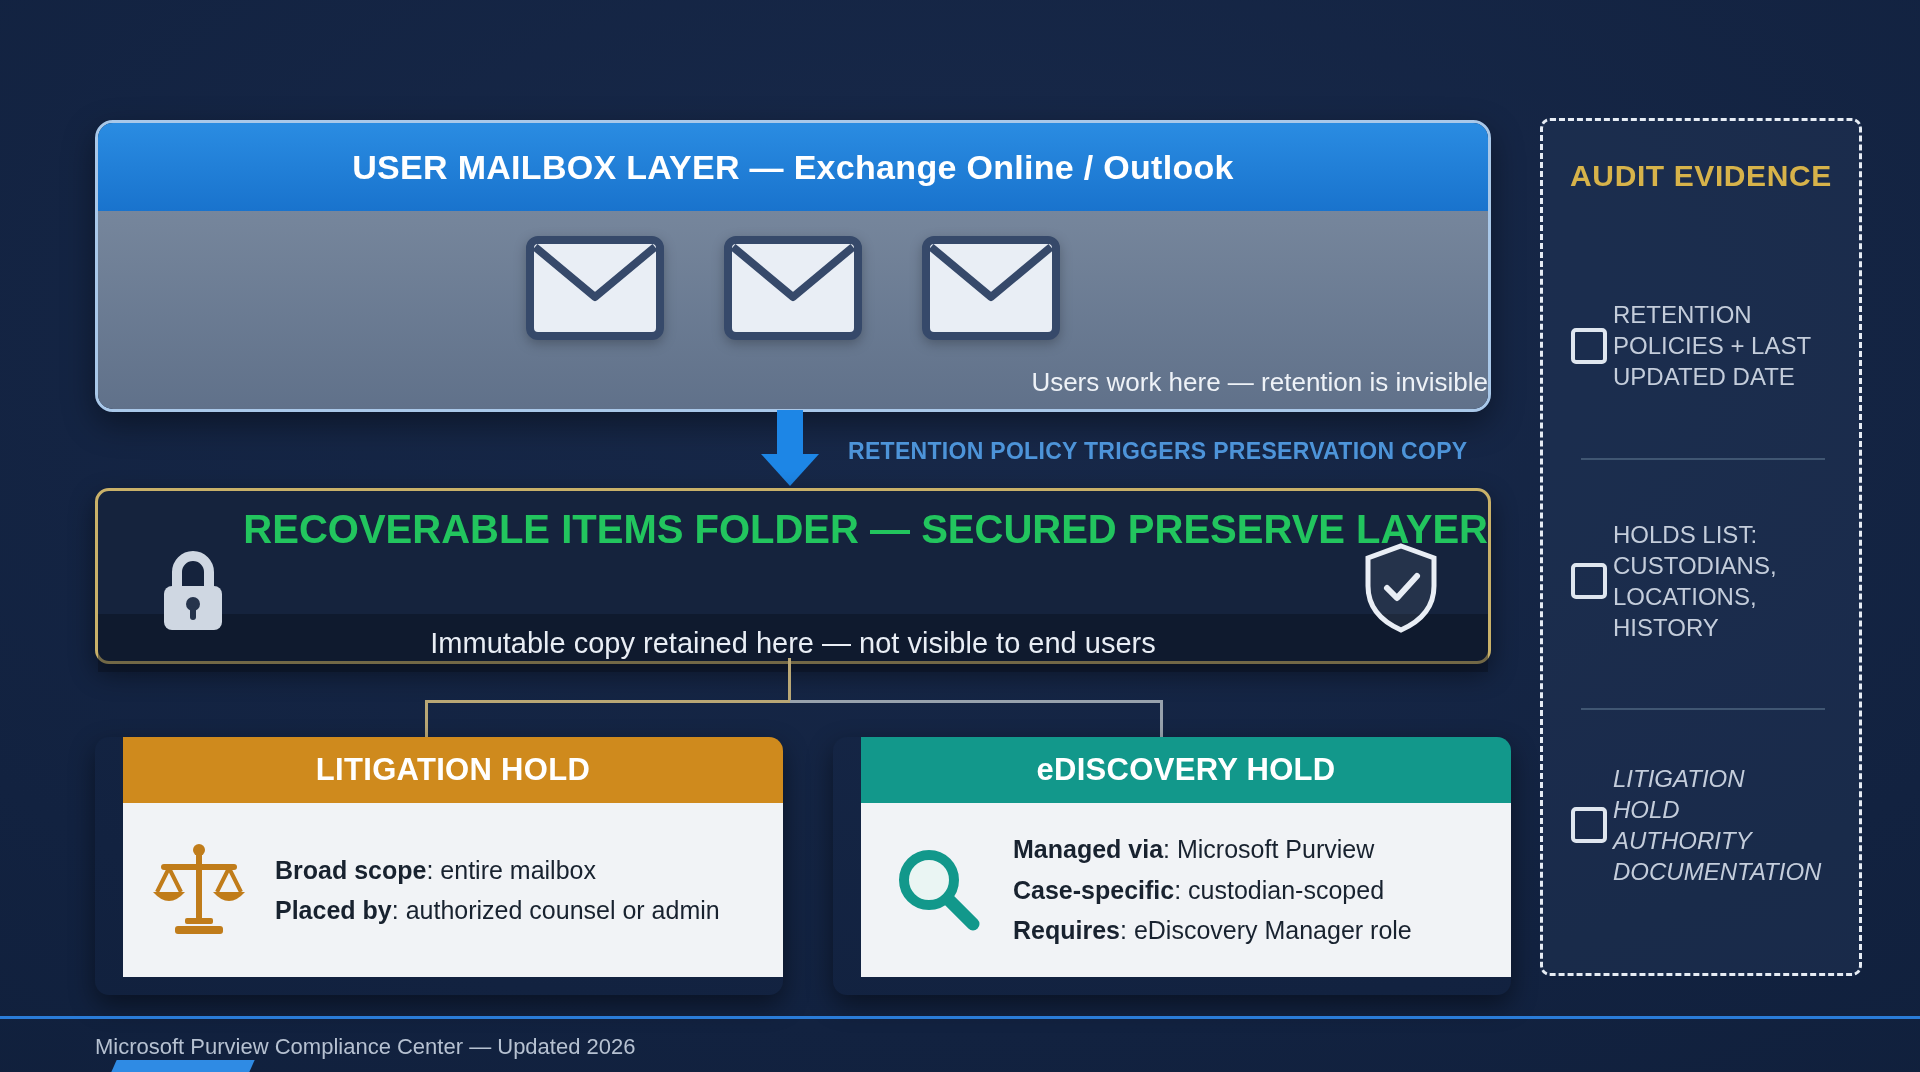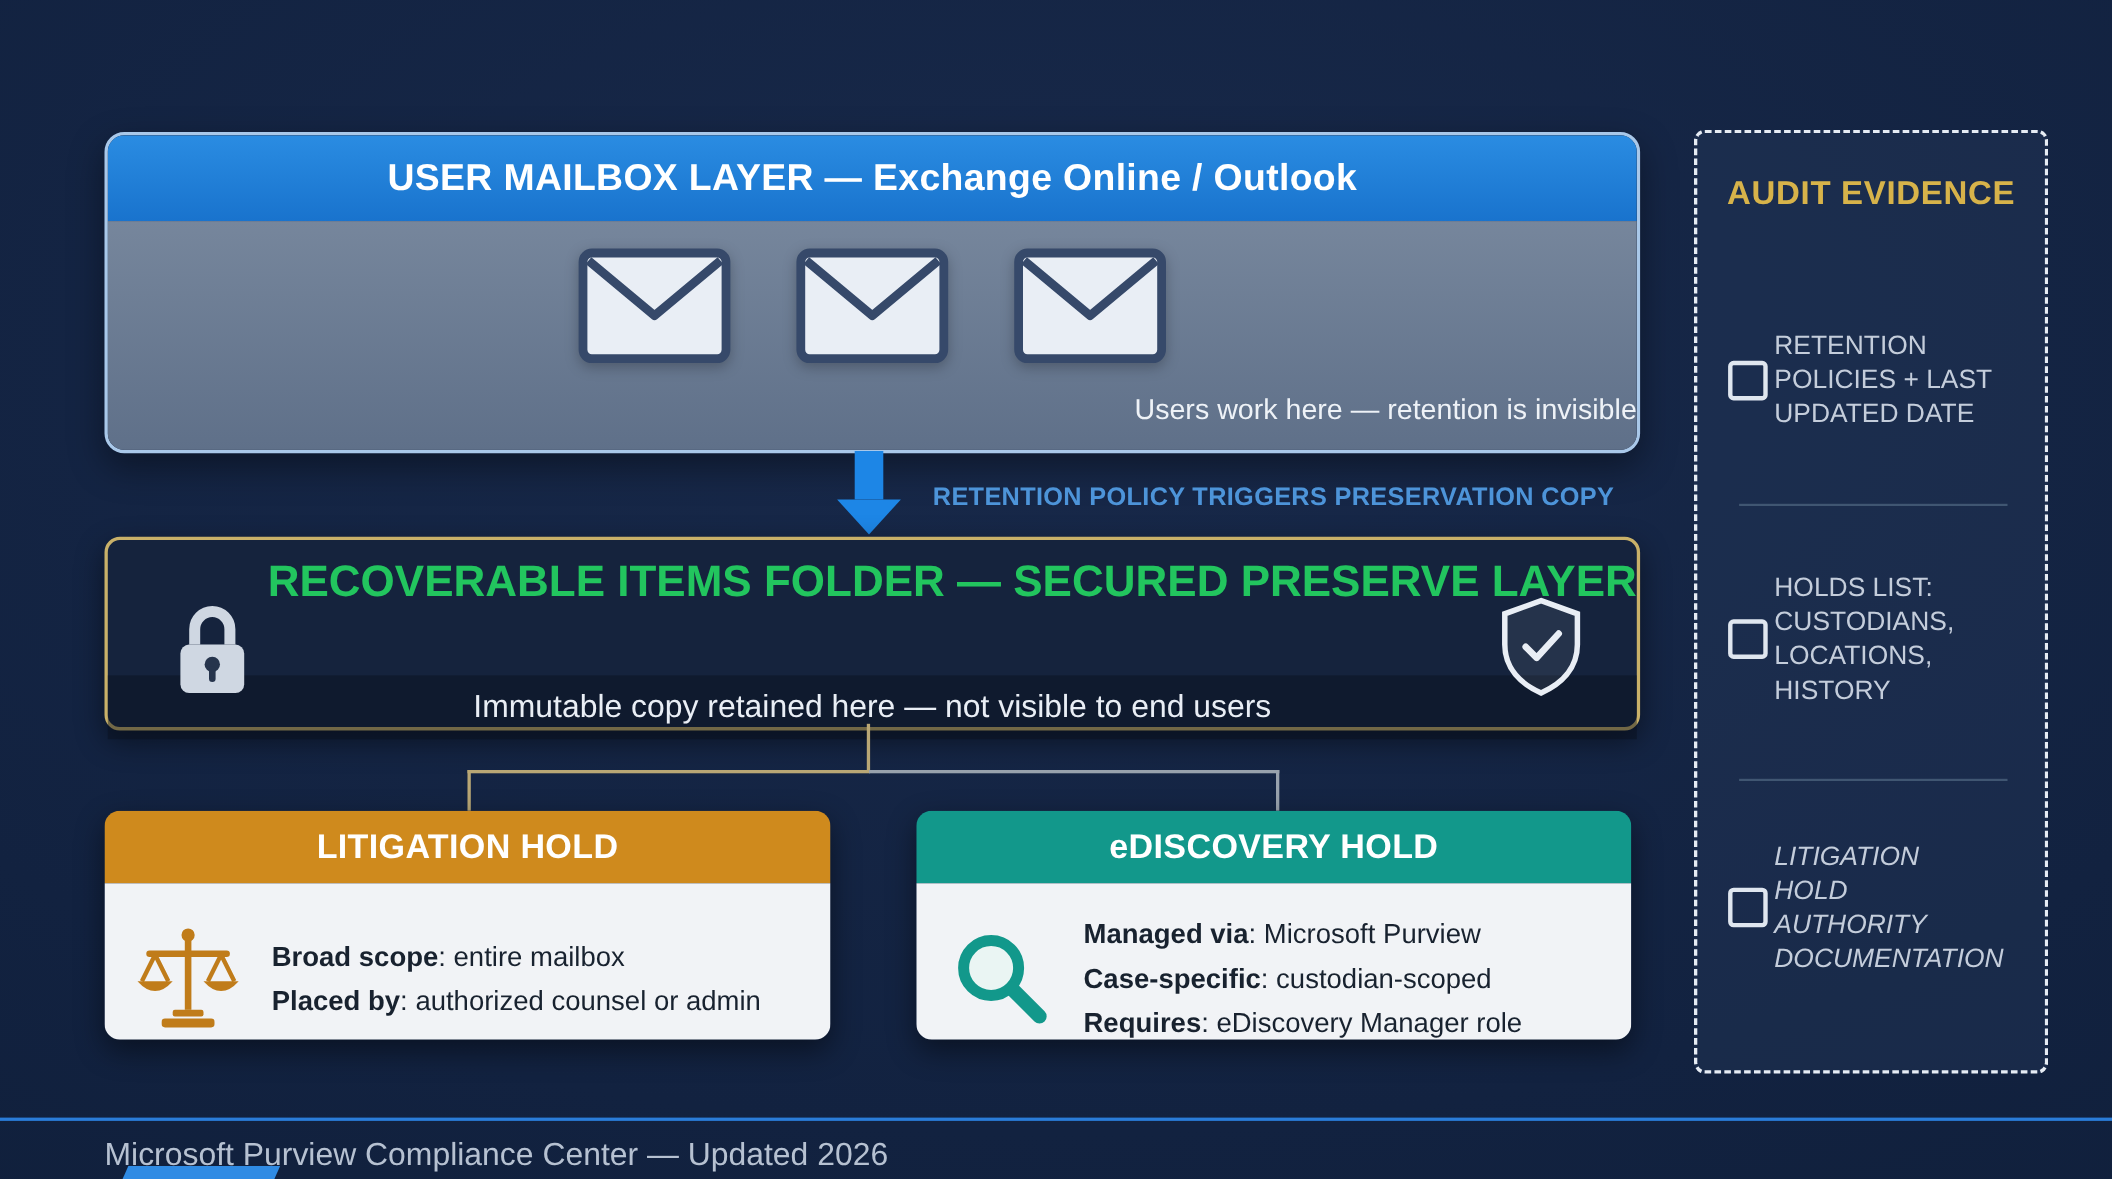--- a/index.html
+++ b/index.html
@@ -13,21 +13,21 @@
     background: radial-gradient(120% 120% at 50% 30%, #18294a 0%, #122240 55%, #0e1d37 100%);
   }
 
   
   .mailbox-layer {
     position:absolute; left:95px; top:120px; width:1390px; height:286px;
     border-radius:18px; border:3px solid #a9c8e9; overflow:hidden;
     box-shadow:0 12px 32px rgba(0,0,0,.40);
   }
   .mailbox-header {
-    height:78px; background:linear-gradient(180deg,#2a8ce2,#1973cd);
+    height:88px; background:linear-gradient(180deg,#2a8ce2,#1973cd);
     display:flex; align-items:center; justify-content:center;
     color:#ffffff; font-weight:bold; font-size:34px; letter-spacing:.3px;
   }
   .mailbox-body {
     position:relative; height:208px;
     background:linear-gradient(180deg,#76869c,#5f7089);
   }
   .envelopes { display:flex; justify-content:center; gap:58px; padding-top:24px; }
   .envelope { width:140px; height:106px; filter:drop-shadow(0 4px 6px rgba(0,0,0,.25)); }
   .mailbox-caption {
@@ -65,22 +65,22 @@
   .lock-wrap { position:absolute; left:58px; top:55px; width:74px; height:90px; }
   .shield-wrap { position:absolute; right:46px; top:50px; width:82px; height:94px; }
 
   
   .conn { position:absolute; }
   .conn.gold { background:#b9a775; }
   .conn.gray { background:#98a2ad; }
 
   
   .hold-box {
-    position:absolute; top:737px; height:208px; border-radius:14px;
-    overflow:hidden; box-shadow:0 10px 26px rgba(0,0,0,.45);
+    position:absolute; top:737px; height:258px; border-radius:14px;
+    overflow:hidden; box-shadow:0 10px 26px rgba(0,0,0,.45);padding-left:28px;
   }
   .litigation { left:95px; width:660px; }
   .ediscovery { left:833px; width:650px; }
   .hold-header {
     height:66px; display:flex; align-items:center; justify-content:center;
     color:#ffffff; font-weight:bold; font-size:31px; letter-spacing:.3px;
   }
   .litigation .hold-header { background:#cf8a1d; }
   .ediscovery .hold-header { background:#12988b; }
   .hold-body {
@@ -111,21 +111,21 @@
   }
   .audit-text {
     color:#c4cddb; font-size:24px; line-height:31px; white-space:pre-line;
   }
   .audit-sep { position:absolute; left:38px; width:244px; height:2px; background:#405672; }
   .row-1 { top:178px; } .row-2 { top:398px; } .row-3 { top:642px;font-style:italic; }
   .sep-1 { top:337px; } .sep-2 { top:587px; }
 
   
   .footer-line { position:absolute; left:0; top:1016px; width:1920px; height:3px; background:#2a7cd8; }
-  .footer-text { position:absolute; left:95px; top:1034px; font-size:29px; color:#b6c1d1; }
+  .footer-text { position:absolute; left:95px; top:1034px; font-size:22px; color:#b6c1d1; }
   .corner-accent { position:absolute; left:114px; top:1060px; width:138px; height:12px;
     background:#2f8be4; transform:skewX(-24deg); }
 </style>
 </head>
 <body>
 
 <div class="canvas">
 
   <div class="mailbox-layer">
     <div class="mailbox-header">USER MAILBOX LAYER — Exchange Online / Outlook</div>

